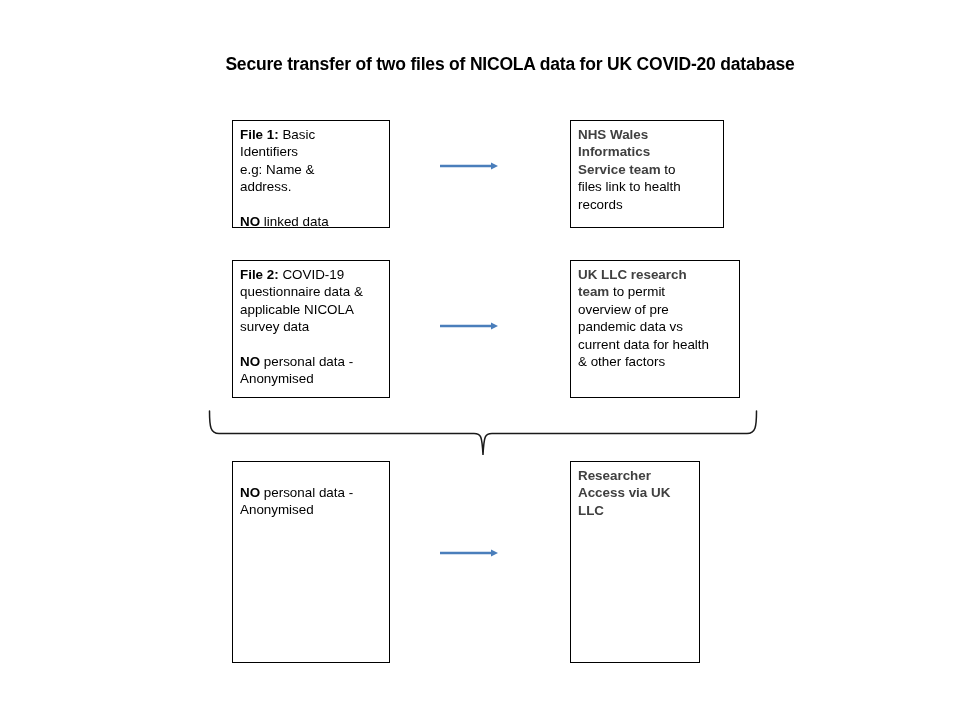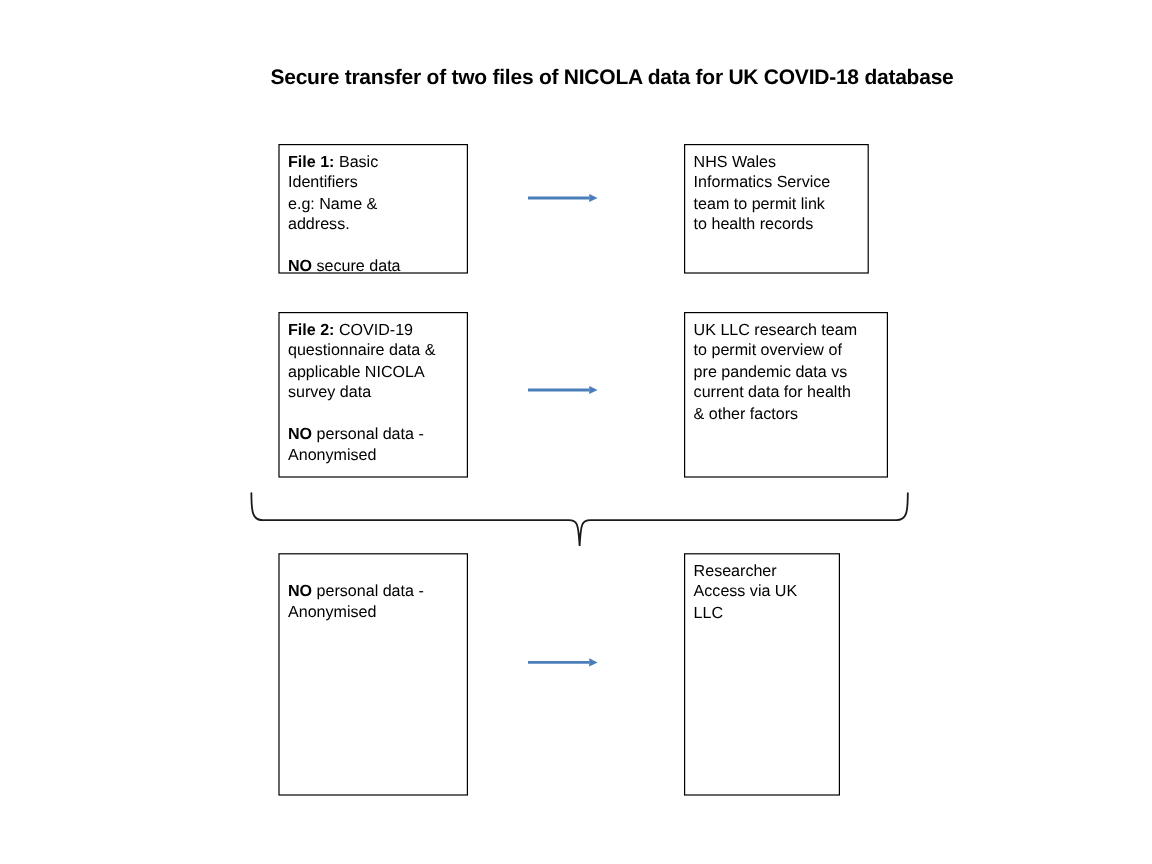--- a/index.html
+++ b/index.html
@@ -53,22 +53,22 @@
   .node-box p {
     margin: 0;
   }
   .node-box .spacer {
     height: 17px;
   }
   .lead-bold {
     font-weight: bold;
   }
   .lead-blue {
-    font-weight: normal;
-    color: #000000;
+    font-weight: bold;
+    color: #404040;
   }
 
   
   #box-file1      { left: 232px; top: 120px; width: 158px; height: 108px; }
   #box-nhs-wales  { left: 570px; top: 120px; width: 154px; height: 108px; }
   #box-file2      { left: 232px; top: 260px; width: 158px; height: 138px; }
   #box-ukllc      { left: 570px; top: 260px; width: 170px; height: 138px; }
   #box-newdb      { left: 232px; top: 461px; width: 158px; height: 202px; }
   #box-researcher { left: 570px; top: 461px; width: 130px; height: 202px; }
 
@@ -90,38 +90,38 @@
     top: 405px;
     width: 566px;
     height: 56px;
   }
 </style>
 </head>
 <body>
 
 <div id="canvas">
 
-  <div id="diagram-title">Secure transfer of two files of NICOLA data for UK COVID-18 database</div>
+  <div id="diagram-title">Secure transfer of two files of NICOLA data for UK COVID-20 database</div>
 
   <div class="node-box" id="box-file1">
     <p><span class="lead-bold">File 1:</span><span> Basic Identifiers</span></p>
     <p>e.g:  Name &amp; address.</p>
     <div class="spacer"></div>
-    <p><span class="lead-bold">NO</span><span> secure data</span></p>
+    <p><span class="lead-bold">NO</span><span> linked data</span></p>
   </div>
 
   <div class="connector-arrow" id="connector-1">
     <svg width="60" height="12" viewBox="0 0 60 12" xmlns="http://www.w3.org/2000/svg">
       <line x1="1" y1="6" x2="52" y2="6" stroke="#4A7EBB" stroke-width="2.4"></line>
       <polygon points="52,2.6 59,6 52,9.4" fill="#4A7EBB"></polygon>
     </svg>
   </div>
 
   <div class="node-box" id="box-nhs-wales">
-    <p><span class="lead-blue">NHS Wales Informatics Service team</span><span> to permit link to health records</span></p>
+    <p><span class="lead-blue">NHS Wales Informatics Service team</span><span> to files link to health records</span></p>
   </div>
 
   <div class="node-box" id="box-file2">
     <p><span class="lead-bold">File 2:</span><span> COVID-19 questionnaire data &amp; applicable NICOLA survey data</span></p>
     <div class="spacer"></div>
     <p><span class="lead-bold">NO</span><span> personal data  - Anonymised</span></p>
   </div>
 
   <div class="connector-arrow" id="connector-2">
     <svg width="60" height="12" viewBox="0 0 60 12" xmlns="http://www.w3.org/2000/svg">

